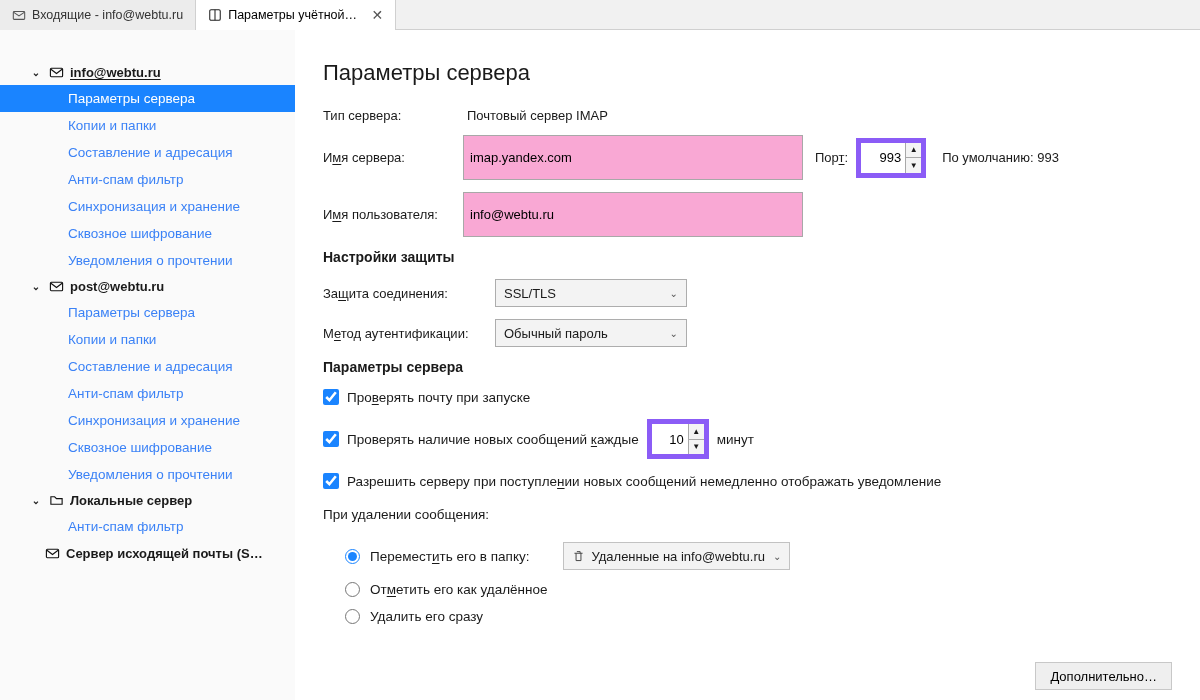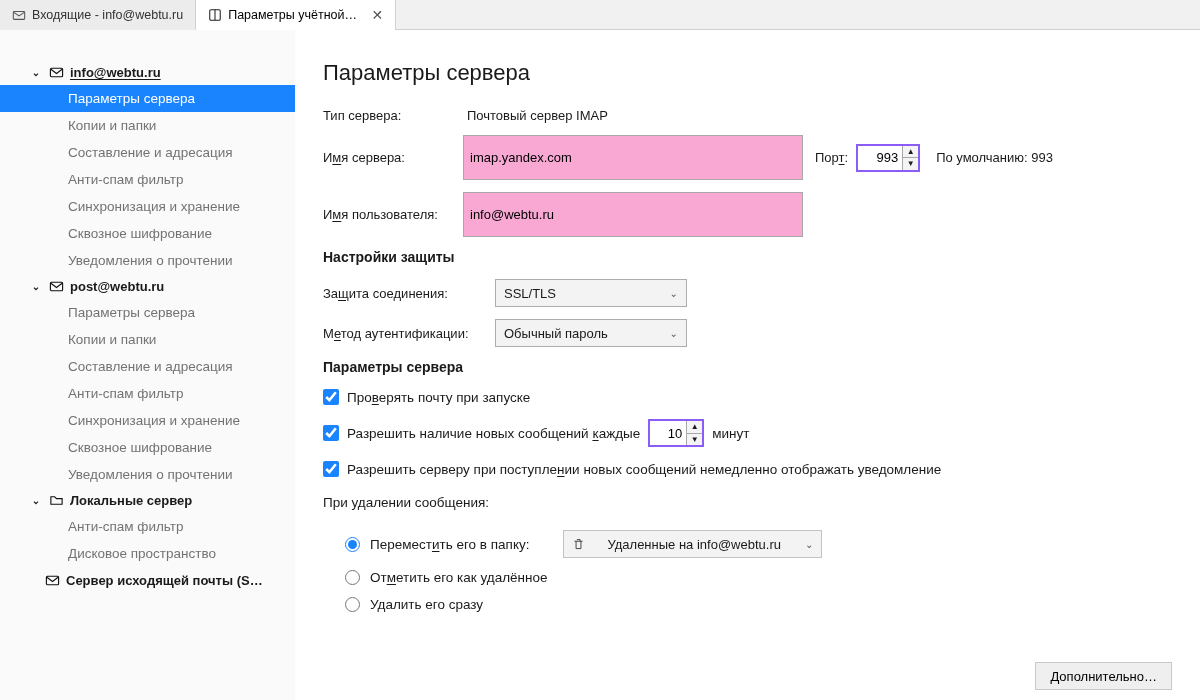--- a/index.html
+++ b/index.html
@@ -14,50 +14,50 @@
   .tab .close { margin-left: 6px; font-size: 14px; color: #555; }
   
   .workspace { display: flex; height: calc(700px - 30px); }
   .sidebar { width: 295px; background: #fafafa; padding-top: 30px; overflow-y: auto; }
   .tree-group { }
   .tree-header { display: flex; align-items: center; gap: 6px; padding: 5px 8px 5px 30px; font-weight: 700; font-size: 13px; cursor: pointer; }
   .tree-header .chevron { width: 12px; display: inline-flex; justify-content: center; font-size: 10px; }
   .tree-header .mail-icon { width: 16px; display: inline-flex; justify-content: center; }
   .tree-header .label { text-decoration: underline; text-underline-offset: 2px; }
   .tree-header.nolabel .label { text-decoration: none; }
-  .tree-item { padding: 6px 8px 6px 68px; font-size: 13.5px; color: #737373; cursor: pointer; }
+  .tree-item { padding: 6px 8px 6px 68px; font-size: 13.5px; color: #3b82f6; cursor: pointer; }
   .tree-item.selected { background: #1a84ff; color: #fff; }
   .tree-outgoing { display: flex; align-items: center; gap: 6px; padding: 6px 8px 6px 45px; font-weight: 700; font-size: 13px; cursor: pointer; }
   
   .content { flex: 1; padding: 30px 28px 0 28px; overflow-y: auto; position: relative; }
   h1 { font-size: 22px; font-weight: 400; margin-bottom: 22px; }
   .row { display: flex; align-items: center; margin-bottom: 12px; gap: 8px; }
   .label-col { width: 132px; font-size: 13px; }
   .val-static { font-size: 13px; padding-left: 4px; }
   input.text { height: 45px; border: 1px solid #a8a8a8; background: #f9a8d4; padding: 0 6px; font-size: 13px; }
   .server-input { width: 340px; }
   .user-input { width: 340px; }
   .port-label { margin-left: 4px; }
-  .spinner { display: inline-flex; align-items: stretch; height: 28px; border: 2px solid #8b5cf6; }
+  .spinner { display: inline-flex; align-items: stretch; height: 40px; border: 5px solid #8b5cf6; }
   .spinner input { border: none; width: 44px; text-align: right; padding: 0 4px; font-size: 13px; outline: none; }
   .spinner .arrows { width: 16px; border-left: 1px solid #a8a8a8; display: flex; flex-direction: column; }
   .spinner .arrows span { flex: 1; display: flex; align-items: center; justify-content: center; font-size: 8px; cursor: pointer; background: #f4f4f4; }
   .spinner .arrows span:first-child { border-bottom: 1px solid #a8a8a8; }
   .default-port { margin-left: 8px; font-size: 13px; }
   h2 { font-size: 14px; font-weight: 700; margin-top: 10px; margin-bottom: 14px; }
   .select { display: inline-flex; align-items: center; justify-content: space-between; height: 28px; width: 192px; border: 1px solid #adadad; background: #f3f3f3; padding: 0 8px; font-size: 13px; cursor: pointer; }
   .select .chev { font-size: 10px; color: #555; }
   .widelabel { width: 164px; font-size: 13px; }
   .check-row { display: flex; align-items: center; gap: 8px; margin: 14px 0; font-size: 13.5px; }
   .check-row input[type=checkbox] { width: 16px; height: 16px; accent-color: #1a84ff; cursor: pointer; }
   .spinner.small input { width: 36px; }
   .delete-heading { font-size: 13.5px; margin-top: 18px; margin-bottom: 20px; }
   .radio-row { display: flex; align-items: center; gap: 10px; margin: 12px 0 12px 22px; font-size: 13.5px; }
   .radio-row input[type=radio] { width: 15px; height: 15px; cursor: pointer; accent-color: #1a84ff; }
-  .folder-select { display: inline-flex; align-items: center; gap: 22px; height: 28px; border: 1px solid #c2c2c2; background: #f3f3f3; padding: 0 8px; font-size: 13px; cursor: pointer; margin-left: 24px; }
+  .folder-select { display: inline-flex; align-items: center; gap: 6px; height: 28px; border: 1px solid #c2c2c2; background: #f3f3f3; padding: 0 8px; font-size: 13px; cursor: pointer; margin-left: 24px; }
   .folder-select .chev { font-size: 10px; color: #555; margin-left: 2px; }
   .advanced-btn { position: absolute; right: 28px; bottom: 10px; height: 28px; padding: 0 14px; background: #efefef; border: 1px solid #c8c8c8; font-size: 13px; cursor: pointer; }
   .u { text-decoration: underline; text-underline-offset: 2px; }
   svg { display: block; }
 </style>
 </head>
 <body>
 
 <div class="tabbar">
   <div class="tab inactive">
@@ -129,21 +129,20 @@
       <div class="tree-header nolabel">
         <span class="chevron">⌄</span>
         <span class="mail-icon">
           <svg viewBox="0 0 16 16" width="15" height="15">
               <path d="M2 4 H6 L8 6 H14 V12 H2 Z" fill="none" stroke="#111" stroke-width="1.2"></path>
             </svg>
         </span>
         <span class="label">Локальные сервер</span>
       </div>
       <div class="tree-item"><span>Анти-спам фильтр</span></div>
-      <div class="tree-item"><span>Дисковое пространство</span></div>
     </div>
 
     <div class="tree-outgoing">
       <span>
         <svg viewBox="0 0 16 16" width="15" height="15">
             <rect x="1.5" y="3.5" width="13" height="9" rx="1" fill="none" stroke="#111" stroke-width="1.2"></rect>
             <path d="M2 4.5 L8 9 L14 4.5" fill="none" stroke="#111" stroke-width="1.2"></path>
           </svg>
       </span>
       <span>Сервер исходящей почты (S…</span>
@@ -195,21 +194,21 @@
 
     <h2>Параметры сервера</h2>
 
     <div class="check-row">
       <input type="checkbox" checked="" style="">
       <span><span>Про</span><span class="u">в</span><span>ерять почту при запуске</span></span>
     </div>
 
     <div class="check-row">
       <input type="checkbox" checked="" style="">
-      <span><span>Разрешить наличие новых сообщений </span><span class="u">к</span><span>аждые</span></span>
+      <span><span>Проверять наличие новых сообщений </span><span class="u">к</span><span>аждые</span></span>
       <div class="spinner small">
         <input value="10" style="">
         <div class="arrows">
             <span>▲</span>
             <span>▼</span>
           </div>
       </div>
       <span>минут</span>
     </div>
 

